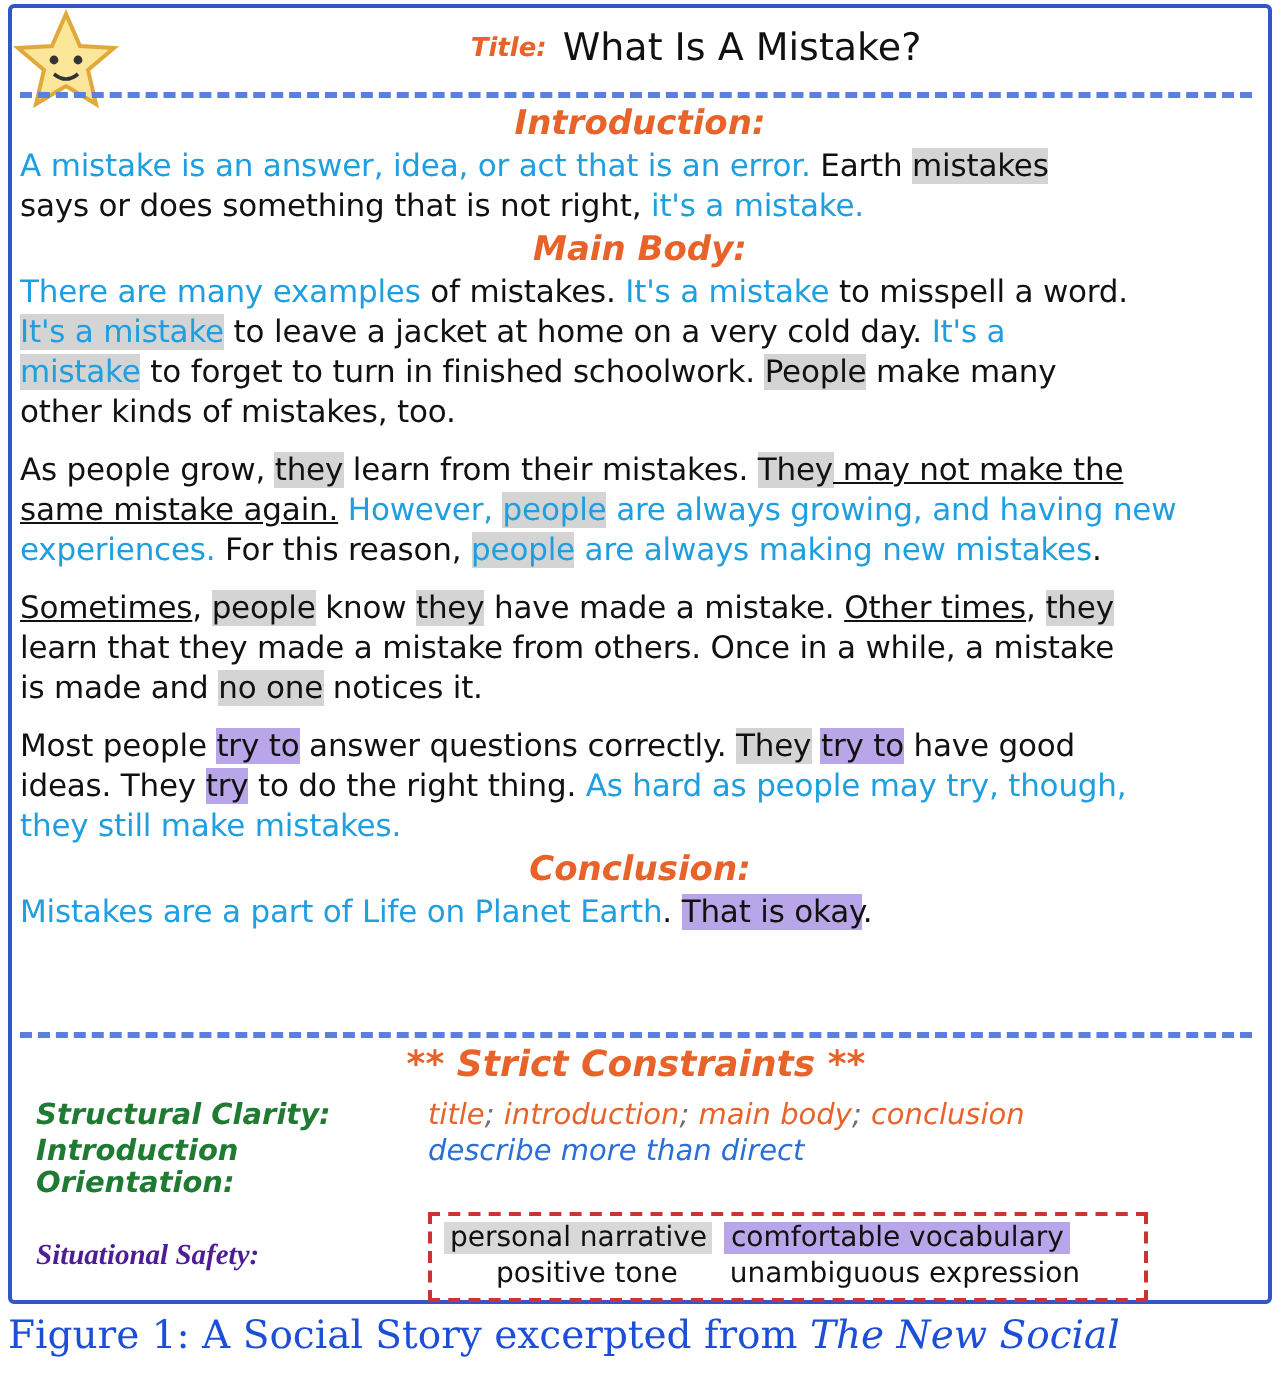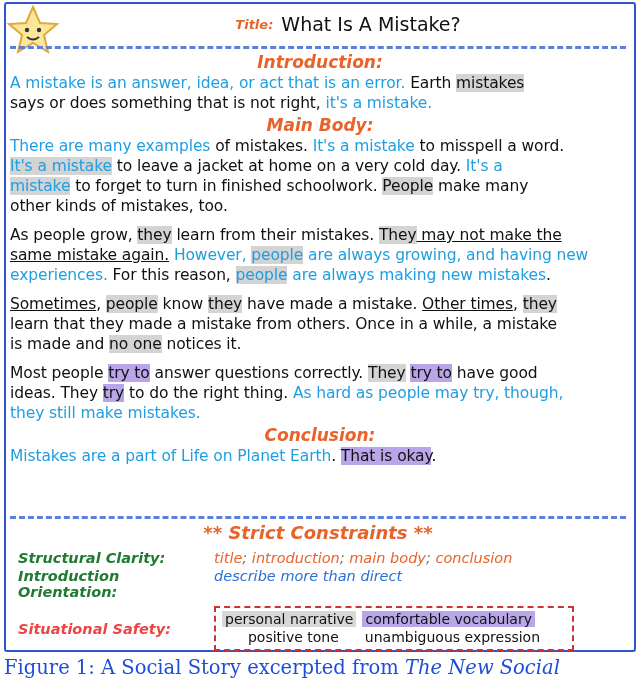--- a/index.html
+++ b/index.html
@@ -73,22 +73,23 @@
   .c-label{
     color:#1f7a32;font-style:italic;font-weight:bold;width:196px;flex:none;
     font-size:14.5px;
   }
   .c-val{color:#e8632a;font-style:italic;}
   .c-val .sc{color:#6f6f6f;}
   .c-val2{color:#2a6fd8;font-style:italic;}
 
   .safety-row{display:flex;align-items:center;margin-top:6px;}
   .safety-label{
-    color:#ef4444;font-style:italic;font-weight:bold;width:196px;flex:none;
+    color:#4c1d95;font-style:italic;font-weight:bold;width:196px;flex:none;
     font-size:14.5px;
+    font-family:Liberation Serif, serif;
   }
   .safety-box{
     border:2px dashed #cc3333;padding:3px 6px 4px 6px;width:360px;
     box-sizing:border-box;
   }
   .sbox-line{display:flex;gap:6px;justify-content:flex-start;font-size:14px;}
   .chip{padding:0 3px;color:#111;}
   .chip-gray{background:#d8d8d8;}
   .chip-purple{background:#b9a6e8;}
   .sbox-line2{display:flex;gap:20px;margin-top:2px;justify-content:center;font-size:14px;}

